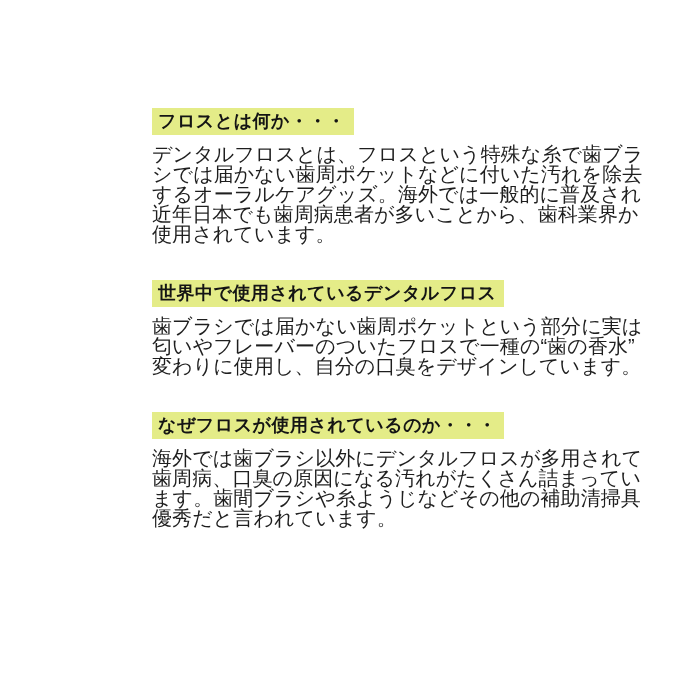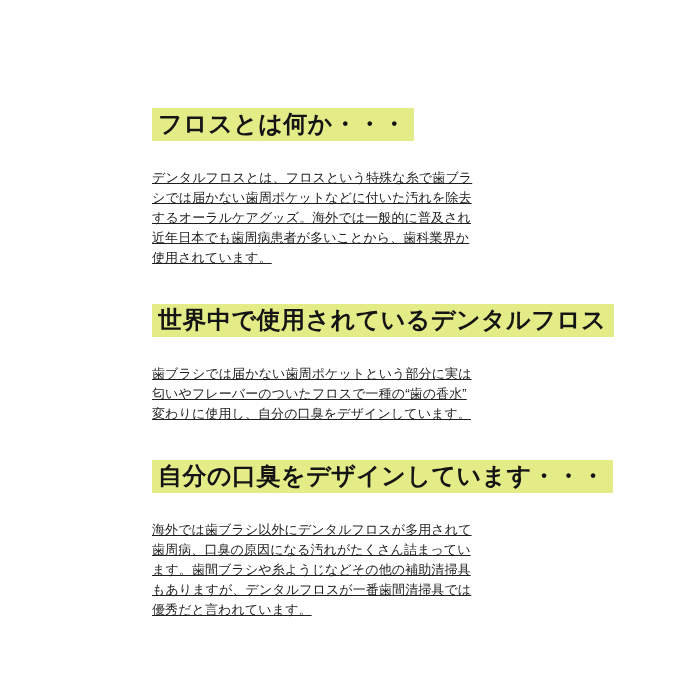--- a/index.html
+++ b/index.html
@@ -20,33 +20,32 @@
     position:absolute;
     left:152px;
     top:108px;
     width:430px;
   }
   .section{margin:0;}
   .section + .section{margin-top:36px;}
   .heading{
     display:inline-block;
     background:var(--highlight);
-    font-size:24px;
+    font-size:18px;
     font-weight:bold;
     line-height:1;
     padding:4px 8px 5px 6px;
     letter-spacing:0.5px;
     color:#141414;
     white-space:nowrap;
   }
   .body{
-    margin-top:27px;
-    font-size:13px;
+    margin-top:9px;
+    font-size:20px;
     letter-spacing:0.1px;
-    text-decoration:underline;
   }
   .line{
     display:block;
     line-height:20px;
     white-space:nowrap;
     color:var(--text);
   }
 </style>
 </head>
 <body>
@@ -67,23 +66,22 @@
   <div class="section">
     <h2 class="heading">世界中で使用されているデンタルフロス</h2>
     <div class="body">
       <span class="line">歯ブラシでは届かない歯周ポケットという部分に実は</span>
       <span class="line">匂いやフレーバーのついたフロスで一種の“歯の香水”</span>
       <span class="line">変わりに使用し、自分の口臭をデザインしています。</span>
     </div>
   </div>
 
   <div class="section">
-    <h2 class="heading">自分の口臭をデザインしています・・・</h2>
+    <h2 class="heading">なぜフロスが使用されているのか・・・</h2>
     <div class="body">
       <span class="line">海外では歯ブラシ以外にデンタルフロスが多用されて</span>
       <span class="line">歯周病、口臭の原因になる汚れがたくさん詰まってい</span>
       <span class="line">ます。歯間ブラシや糸ようじなどその他の補助清掃具</span>
-      <span class="line">もありますが、デンタルフロスが一番歯間清掃具では</span>
       <span class="line">優秀だと言われています。</span>
     </div>
   </div>
 
 </div>
 
 </body></html>

